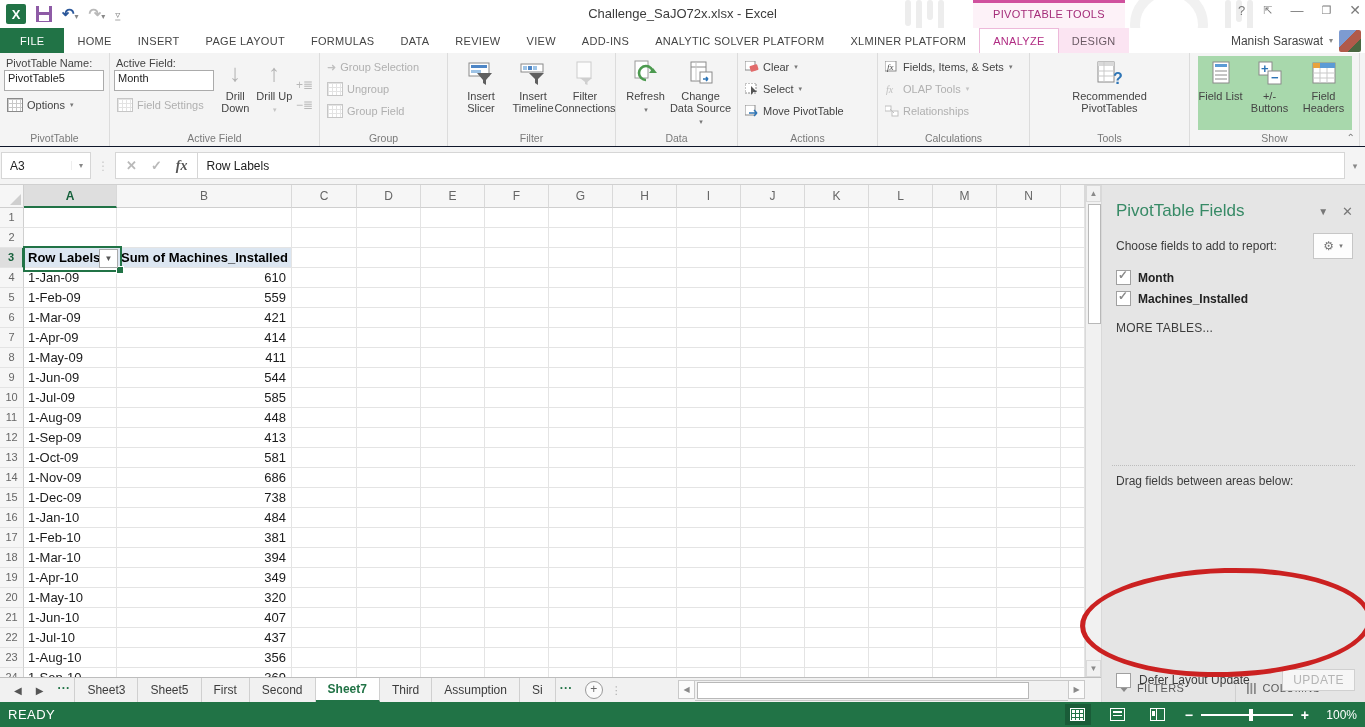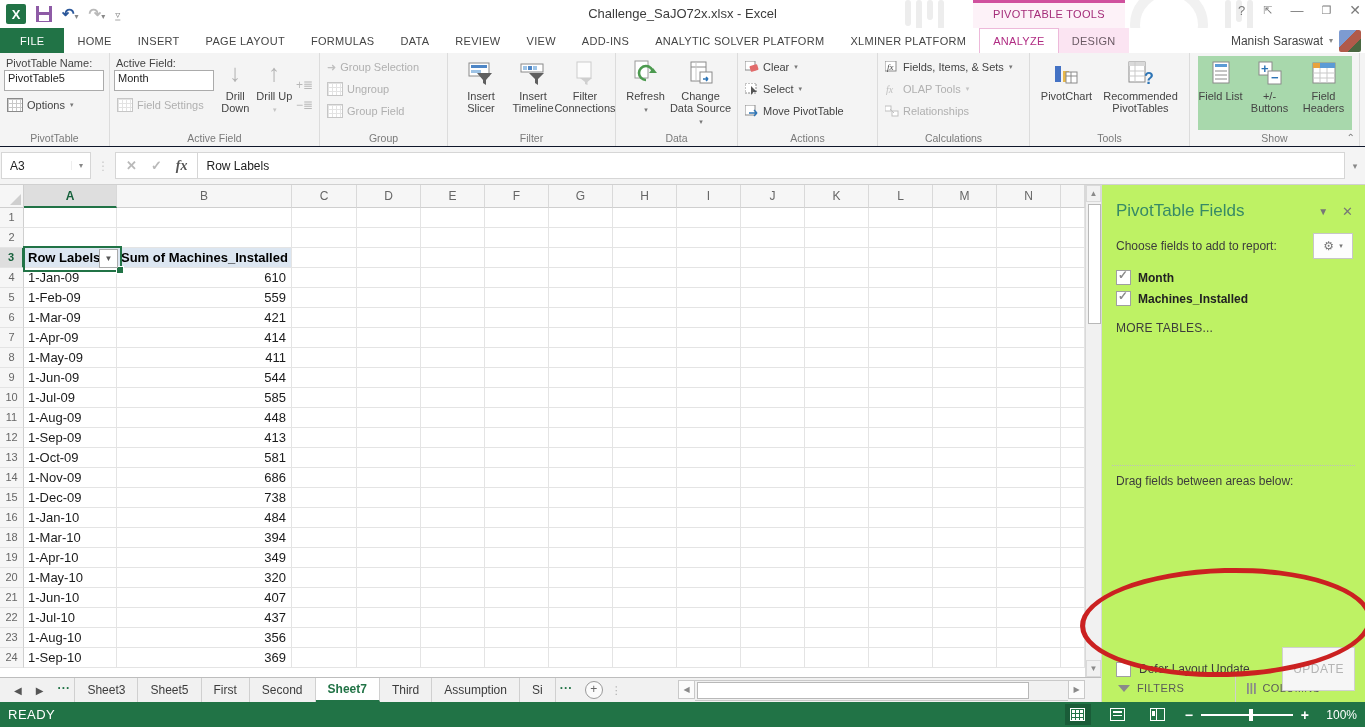--- a/index.html
+++ b/index.html
@@ -123,41 +123,41 @@
   .vi.doc:after{content:"";position:absolute;left:2px;top:6px;right:2px;height:1px;background:#fff;}
   .vi.pbp{border:1px solid #fff;background:transparent;}
   .vi.pbp:before{content:"";position:absolute;left:5px;top:0;bottom:0;width:1px;background:#fff;}
   .vi.pbp:after{content:"";position:absolute;left:1px;top:2px;width:3px;height:5px;background:#fff;}
   .zoomctl{display:flex;align-items:center;gap:8px;}
   .ztrack{width:92px;height:2px;background:#fff;position:relative;}
   .zthumb{position:absolute;left:48px;top:-5px;width:4px;height:12px;background:#fff;}
   .zsign{font-size:14px;font-weight:bold;}
   .zpct{font-size:12px;width:34px;text-align:right;}
   
-  .pane{position:absolute;left:1101px;top:185px;width:264px;height:517px;background:#bef264;border-left:1px solid #d9d9d9;box-sizing:border-box;font-size:12px;}
+  .pane{position:absolute;left:1101px;top:185px;width:264px;height:517px;background:#e5e5e5;border-left:1px solid #d9d9d9;box-sizing:border-box;font-size:12px;}
   .pane-title{display:flex;align-items:center;padding:16px 12px 10px 14px;}
   .pane-title .t{flex:1;font-size:17px;color:#378a66;font-weight:normal;}
   .pane-title .b{color:#777;margin-left:14px;font-size:10px;}
   .chooserow{display:flex;align-items:center;padding:2px 12px 8px 14px;}
   .chooserow .c{flex:1;color:#3c3c3c;}
   .gearbtn{width:38px;height:24px;border:1px solid #c6c6c6;background:#fdfdfd;display:flex;align-items:center;justify-content:center;gap:4px;color:#777;}
   .fieldrow{display:flex;align-items:center;gap:7px;padding:3px 14px;font-weight:bold;color:#222;}
   .cbx{width:13px;height:13px;border:1px solid #a0a0a0;background:#fff;position:relative;}
   .cbx.ck:before{content:"✓";position:absolute;left:1px;top:-3px;color:#8a8a8a;font-size:12px;}
   .moretables{padding:12px 14px;color:#3c3c3c;letter-spacing:.2px;}
   .dotsep{border-top:1px dotted #bdbdbd;margin:118px 10px 0 10px;}
   .draglbl{padding:8px 14px 6px 14px;color:#3c3c3c;}
   .quad{position:absolute;left:14px;right:12px;top:489px;height:160px;}
   .quad .vline{position:absolute;left:50%;top:0;bottom:0;width:1px;background:#cfcfcf;}
   .qcell{position:absolute;width:50%;box-sizing:border-box;}
   .qhdr{display:flex;align-items:center;gap:7px;padding:8px 2px 4px 2px;color:#595959;font-size:11px;letter-spacing:.4px;}
   .funnel{display:inline-block;width:0;height:0;border-left:6px solid transparent;border-right:6px solid transparent;border-top:7px solid #8a8a8a;position:relative;}
   .cols-ic{display:inline-block;width:9px;height:11px;background:linear-gradient(90deg,#8a8a8a 2px,transparent 2px);background-size:3.5px 100%;}
   .deferrow{position:absolute;left:14px;right:10px;bottom:11px;display:flex;align-items:center;gap:8px;color:#3c3c3c;}
-  .updbtn{margin-left:auto;border:1px solid #d0d0d0;background:#f6f6f6;color:#b5b5b5;padding:14px 10px;font-size:12px;letter-spacing:.5px;}
+  .updbtn{margin-left:auto;border:1px solid #d0d0d0;background:#f6f6f6;color:#b5b5b5;padding:3px 10px;font-size:12px;letter-spacing:.5px;}
   .redellipse{position:absolute;left:1080px;top:568px;width:282px;height:99px;border:5px solid #cb2121;border-radius:50%;
               transform:rotate(-1.5deg);z-index:60;pointer-events:none;}
   
   .svgic svg{display:block;}
 </style>
 </head>
 <body>
 
 <div id="app">
 
@@ -391,32 +391,20 @@
               <rect x="7" y="6" width="6" height="5" fill="#fff" stroke="#c0c0c0"></rect>
               <line x1="5" y1="4" x2="9" y2="8" stroke="#c0c0c0"></line>
             </svg>
           </span>
         <span>Relationships</span>
       </div>
       <div class="rg-label">Calculations</div>
     </div>
 
     <div class="rgroup" style="width:160px;display:flex;justify-content:center">
-      <div class="bigbtn" style="width:62px">
-        <span class="bicon svgic">
-          <svg width="28" height="26">
-              <rect x="2" y="6" width="6" height="16" fill="#4472c4"></rect>
-              <rect x="10" y="11" width="6" height="11" fill="#e8b84b"></rect>
-              <rect x="13" y="12" width="11" height="11" fill="#fff" stroke="#8a8a8a"></rect>
-              <line x1="13" y1="16" x2="24" y2="16" stroke="#8a8a8a"></line>
-              <line x1="18" y1="12" x2="18" y2="23" stroke="#8a8a8a"></line>
-            </svg>
-        </span>
-          <span>PivotChart</span>
-      </div>
       <div class="bigbtn" style="width:86px">
         <span class="bicon svgic">
           <svg width="28" height="26">
               <rect x="2" y="2" width="16" height="20" fill="#fff" stroke="#8a8a8a"></rect>
               <rect x="2" y="2" width="16" height="4" fill="#d9d9d9"></rect>
               <line x1="8" y1="2" x2="8" y2="22" stroke="#c9c9c9"></line>
               <line x1="2" y1="11" x2="18" y2="11" stroke="#c9c9c9"></line>
               <line x1="2" y1="16" x2="18" y2="16" stroke="#c9c9c9"></line>
               <text x="17" y="24" font-size="16" font-weight="bold" fill="#2e75b6">?</text>
             </svg>
@@ -788,20 +776,38 @@
         <div class="cell" style="width: 64px;"></div>
         <div class="cell" style="width: 64px;"></div>
         <div class="cell" style="width: 64px;"></div>
         <div class="cell" style="width: 64px;"></div>
         <div class="cell" style="width: 64px;"></div>
         <div class="cell" style="width: 64px;"></div>
         <div class="cell" style="width: 64px;"></div>
         <div class="cell" style="width: 24px;"></div>
       </div>
       <div class="grow">
+        <div class="rh">17</div>
+        <div class="cell date" style="width: 93px;">1-Feb-10</div>
+        <div class="cell num" style="width: 175px;">381</div>
+        <div class="cell" style="width: 65px;"></div>
+        <div class="cell" style="width: 64px;"></div>
+        <div class="cell" style="width: 64px;"></div>
+        <div class="cell" style="width: 64px;"></div>
+        <div class="cell" style="width: 64px;"></div>
+        <div class="cell" style="width: 64px;"></div>
+        <div class="cell" style="width: 64px;"></div>
+        <div class="cell" style="width: 64px;"></div>
+        <div class="cell" style="width: 64px;"></div>
+        <div class="cell" style="width: 64px;"></div>
+        <div class="cell" style="width: 64px;"></div>
+        <div class="cell" style="width: 64px;"></div>
+        <div class="cell" style="width: 24px;"></div>
+      </div>
+      <div class="grow">
         <div class="rh">18</div>
         <div class="cell date" style="width: 93px;">1-Mar-10</div>
         <div class="cell num" style="width: 175px;">394</div>
         <div class="cell" style="width: 65px;"></div>
         <div class="cell" style="width: 64px;"></div>
         <div class="cell" style="width: 64px;"></div>
         <div class="cell" style="width: 64px;"></div>
         <div class="cell" style="width: 64px;"></div>
         <div class="cell" style="width: 64px;"></div>
         <div class="cell" style="width: 64px;"></div>

